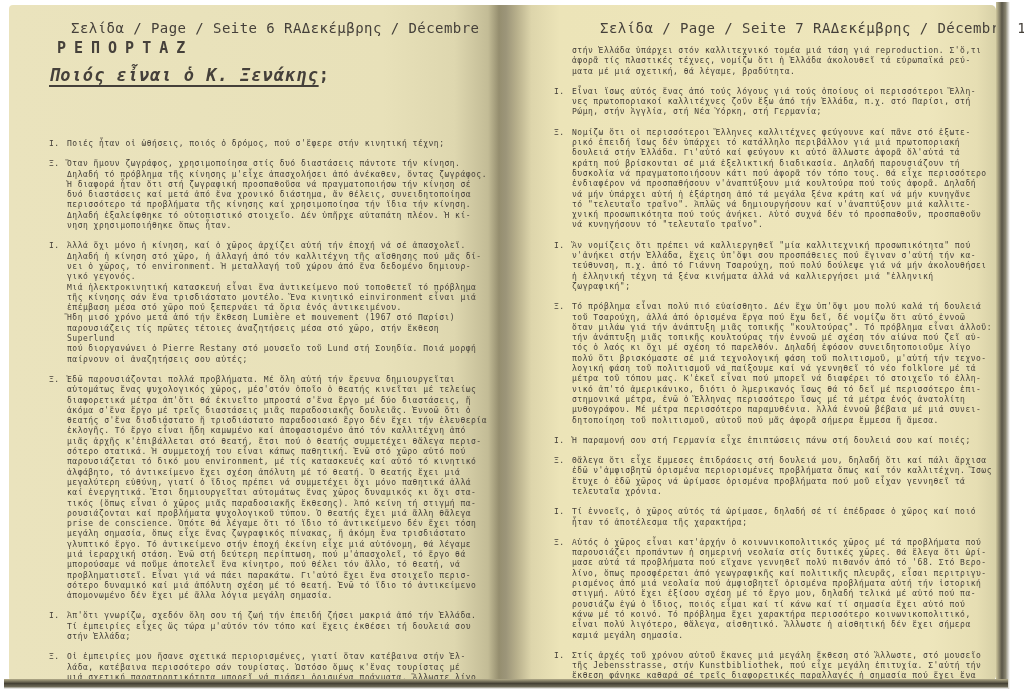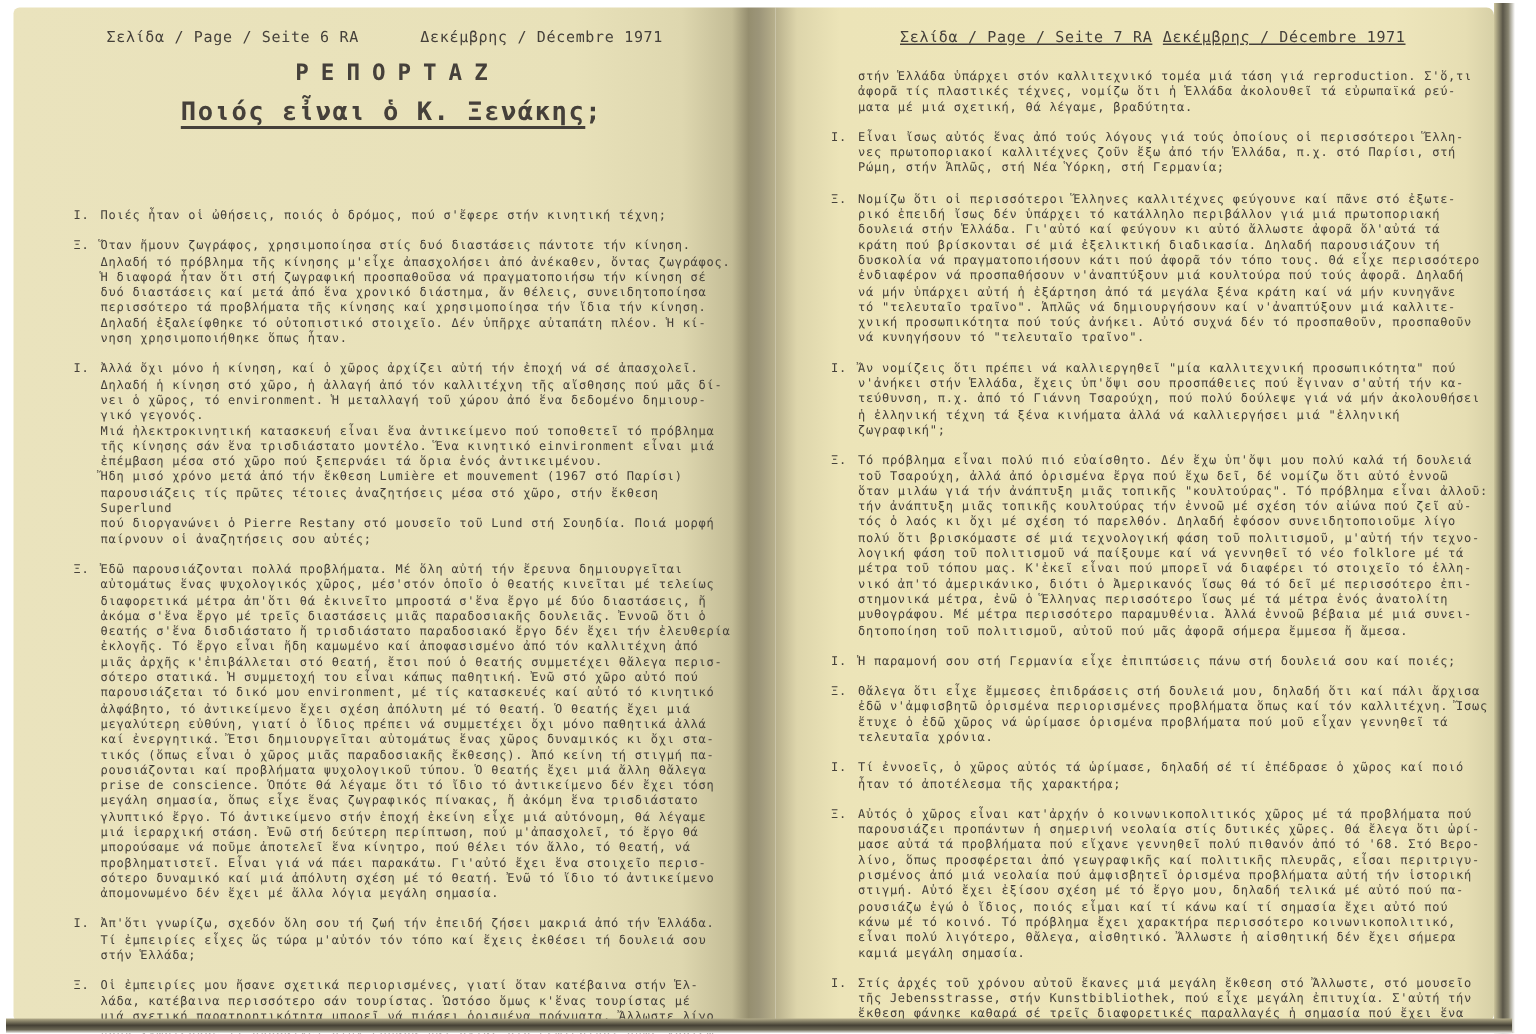--- a/index.html
+++ b/index.html
@@ -25,28 +25,28 @@
   .edge-right{
     position:absolute;left:996px;top:2px;width:14px;height:687px;
     background:linear-gradient(90deg,#cdc59c 0%,#5a5648 42%,#87836f 68%,#ffffff 100%);
   }
   .edge-bottom{
     position:absolute;left:4px;top:679px;width:1004px;height:10px;
     background:linear-gradient(180deg,#b3ac8a 0%,#454135 45%,#6b6755 75%,#ffffff 100%);
   }
   .page-header{
     position:absolute;top:15px;display:flex;justify-content:space-between;
-    font-size:10px;letter-spacing:.45px;white-space:nowrap;
+    font-size:14px;letter-spacing:.45px;white-space:nowrap;
   }
   .page--left .page-header{left:62px;right:46px;}
-  .page--right .page-header{left:83px;right:59px;text-decoration:underline;}
-  .title-block{position:absolute;top:34px;left:40px;width:424px;text-align:center;}
+  .page--right .page-header{left:83px;right:59px;}
+  .title-block{position:absolute;top:34px;left:40px;width:424px;text-align:left;}
   .title{font-size:15px;font-weight:bold;letter-spacing:8px;text-indent:8px;}
   .subtitle{margin-top:8px;font-size:17px;font-weight:bold;letter-spacing:1px;}
-  .subtitle .u{text-decoration:underline;text-underline-offset:4px;text-decoration-thickness:1.5px;}
+  .subtitle .u{text-decoration:underline;text-underline-offset:4px;text-decoration-thickness:1.5px;font-style:italic;}
   .byline{margin-top:11px;font-size:8.5px;line-height:11px;white-space:pre-line;letter-spacing:.4px;}
   .page-body{position:absolute;font-size:8px;line-height:10.3px;letter-spacing:.5px;}
   .page--left .page-body{top:134px;left:40px;width:438px;}
   .page--right .page-body{top:41px;left:37px;width:440px;}
   .para{display:flex;margin-bottom:10px;}
   .para-label{flex:0 0 18px;}
   .para-text{flex:1;white-space:pre-line;}
 </style>
 </head>
 <body>
@@ -139,21 +139,21 @@
       <div class="para">
         <span class="para-label"></span>
         <div class="para-text">στήν Ἑλλάδα ὑπάρχει στόν καλλιτεχνικό τομέα μιά τάση γιά reproduction. Σ'ὅ,τι
 ἀφορᾶ τίς πλαστικές τέχνες, νομίζω ὅτι ἡ Ἑλλάδα ἀκολουθεῖ τά εὐρωπαϊκά ρεύ-
 ματα μέ μιά σχετική, θά λέγαμε, βραδύτητα.</div>
       </div>
       <div class="para">
         <span class="para-label">Ι.</span>
         <div class="para-text">Εἶναι ἴσως αὐτός ἕνας ἀπό τούς λόγους γιά τούς ὁποίους οἱ περισσότεροι Ἕλλη-
 νες πρωτοποριακοί καλλιτέχνες ζοῦν ἔξω ἀπό τήν Ἑλλάδα, π.χ. στό Παρίσι, στή
-Ρώμη, στήν Ἁπλῶς, στή Νέα Ὑόρκη, στή Γερμανία;</div>
+Ρώμη, στήν Ἀγγλία, στή Νέα Ὑόρκη, στή Γερμανία;</div>
       </div>
       <div class="para">
         <span class="para-label">Ξ.</span>
         <div class="para-text">Νομίζω ὅτι οἱ περισσότεροι Ἕλληνες καλλιτέχνες φεύγουνε καί πᾶνε στό ἐξωτε-
 ρικό ἐπειδή ἴσως δέν ὑπάρχει τό κατάλληλο περιβάλλον γιά μιά πρωτοποριακή
 δουλειά στήν Ἑλλάδα. Γι'αὐτό καί φεύγουν κι αὐτό ἄλλωστε ἀφορᾶ ὅλ'αὐτά τά
 κράτη πού βρίσκονται σέ μιά ἐξελικτική διαδικασία. Δηλαδή παρουσιάζουν τή
 δυσκολία νά πραγματοποιήσουν κάτι πού ἀφορᾶ τόν τόπο τους. Θά εἶχε περισσότερο
 ἐνδιαφέρον νά προσπαθήσουν ν'ἀναπτύξουν μιά κουλτούρα πού τούς ἀφορᾶ. Δηλαδή
 νά μήν ὑπάρχει αὐτή ἡ ἐξάρτηση ἀπό τά μεγάλα ξένα κράτη καί νά μήν κυνηγᾶνε

